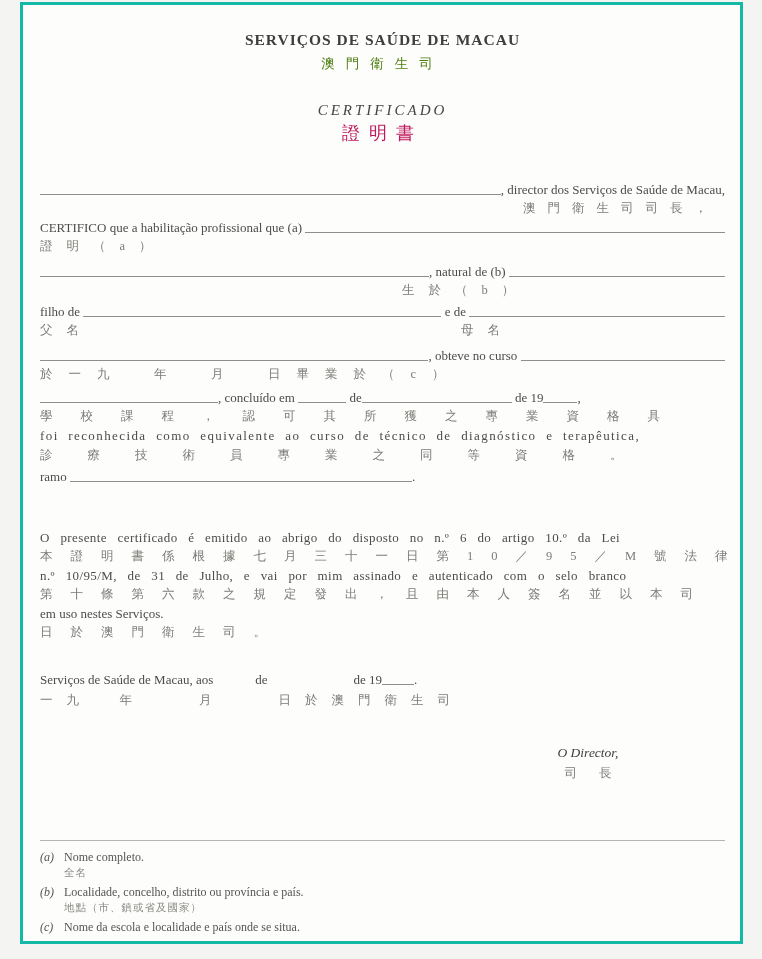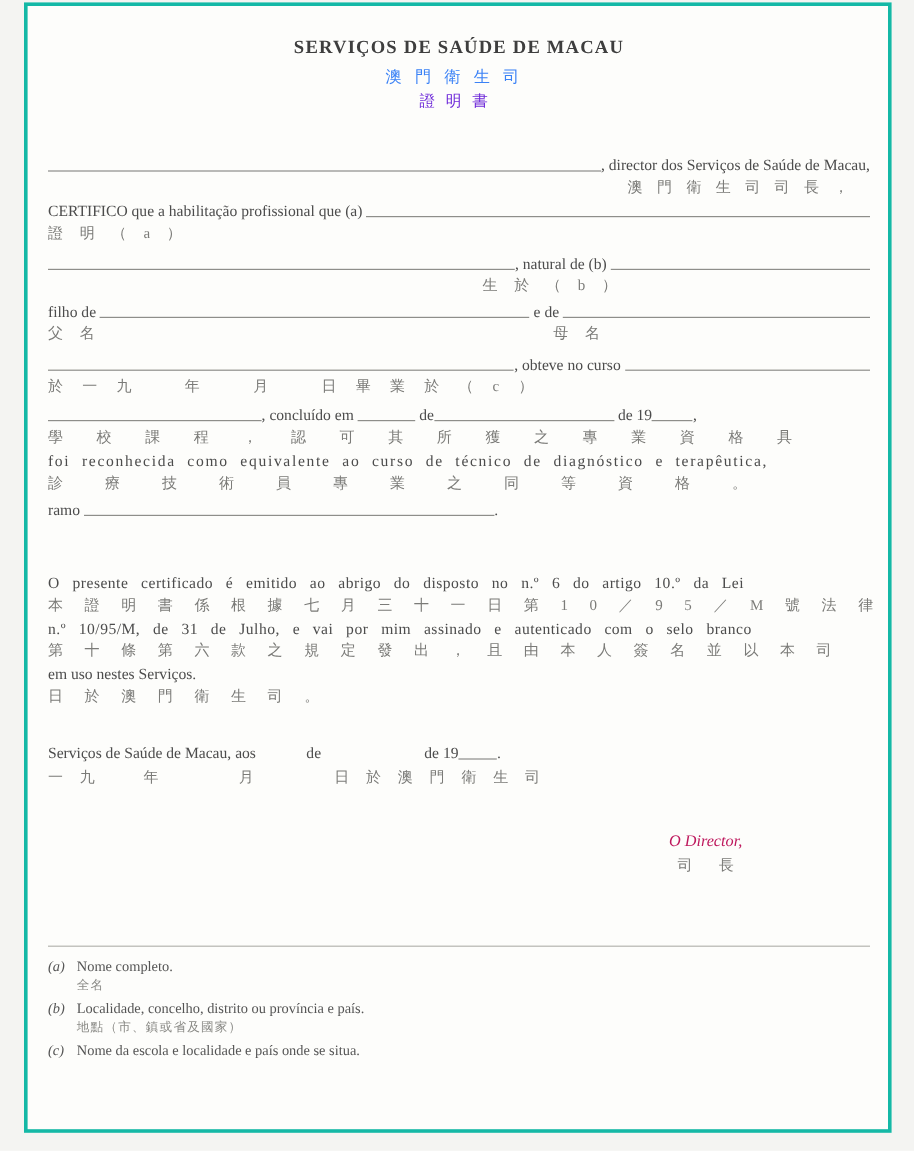--- a/index.html
+++ b/index.html
@@ -11,23 +11,23 @@
   }
   .page{
     position:absolute;left:20px;top:2px;width:723px;height:942px;
     background:#fdfdfb;border:3px solid #14b8a6;
     box-sizing:border-box;
   }
   .content{padding:0 15px 0 17px;}
   .center{text-align:center;}
   .right{text-align:right;}
   .org-pt{margin-top:26px;font-weight:bold;font-size:15.5px;letter-spacing:1px;color:#3e3e3e;}
-  .org-zh{margin-top:6px;font-size:13.5px;letter-spacing:11px;color:#3b82f6;}
+  .org-zh{margin-top:6px;font-size:13.5px;letter-spacing:11px;color:#4d7c0f;}
   .cert-pt{margin-top:29px;font-style:italic;font-size:15px;letter-spacing:3px;color:#454545;}
-  .cert-zh{margin-top:2px;font-size:13px;letter-spacing:9px;color:#6d28d9;}
+  .cert-zh{margin-top:2px;font-size:18px;letter-spacing:9px;color:#be185d;}
   .line{display:flex;align-items:flex-end;min-height:17px;}
   .line span{white-space:pre;}
   .pt{font-size:13px;color:#4c4c4c;}
   .zh{font-size:12.5px;color:#7b7b78;}
   .blank{border-bottom:1px solid #8e8e8a;margin-bottom:3px;display:inline-block;height:1px;}
   .grow1{flex:1;}
   .spacer{display:inline-block;}
   
   .ls12{letter-spacing:12px;}
   .ls14{letter-spacing:14px;}
@@ -37,36 +37,37 @@
   .jzh3{letter-spacing:35px;}
   .jpt{word-spacing:7px;letter-spacing:0.4px;}
   .jpt2{word-spacing:5px;letter-spacing:1.4px;}
   .mt2{margin-top:2px;} .mt3{margin-top:3px;} .mt4{margin-top:4px;}
   .mt6{margin-top:6px;} .mt8{margin-top:8px;} .mt14{margin-top:14px;}
   .body-start{margin-top:36px;}
   .para{margin-top:42px;}
   .para .line{min-height:19px;}
   .dateline{margin-top:30px;}
   .signature{margin-top:36px;margin-left:468px;width:160px;text-align:center;}
-  .sig-pt{font-style:italic;font-size:13.5px;color:#be185d;}
+  .sig-pt{font-style:italic;font-size:13.5px;color:#404040;}
   .sig-zh{margin-top:4px;font-size:12.5px;letter-spacing:22px;color:#7b7b78;padding-left:22px;}
   .footnotes{margin-top:58px;border-top:1px solid #b5b5b0;padding-top:7px;}
   .fn-row{display:flex;align-items:flex-start;margin-top:2px;}
   .fn-marker{width:24px;font-size:12px;color:#555;flex:none;font-style:italic;}
   .fn-pt{font-size:12px;color:#555;}
   .fn-zh{font-size:10.5px;color:#8a8a86;margin:1px 0 5px 24px;letter-spacing:1px;}
 </style>
 </head>
 <body>
 
 <div class="page">
   <div class="content">
 
     <div class="center org-pt">SERVIÇOS DE SAÚDE DE MACAU</div>
     <div class="center org-zh">澳門衛生司</div>
+    <div class="center cert-pt">CERTIFICADO</div>
     <div class="center cert-zh">證明書</div>
 
     <div class="line body-start">
       <span class="blank grow1"></span>
       <span class="pt">, director dos Serviços de Saúde de Macau,</span>
     </div>
     <div class="zh right ls12 mt2" style="padding-right:6px;">澳門衛生司司長，</div>
 
     <div class="line mt2">
       <span class="pt">CERTIFICO que a habilitação profissional que (a) </span>

